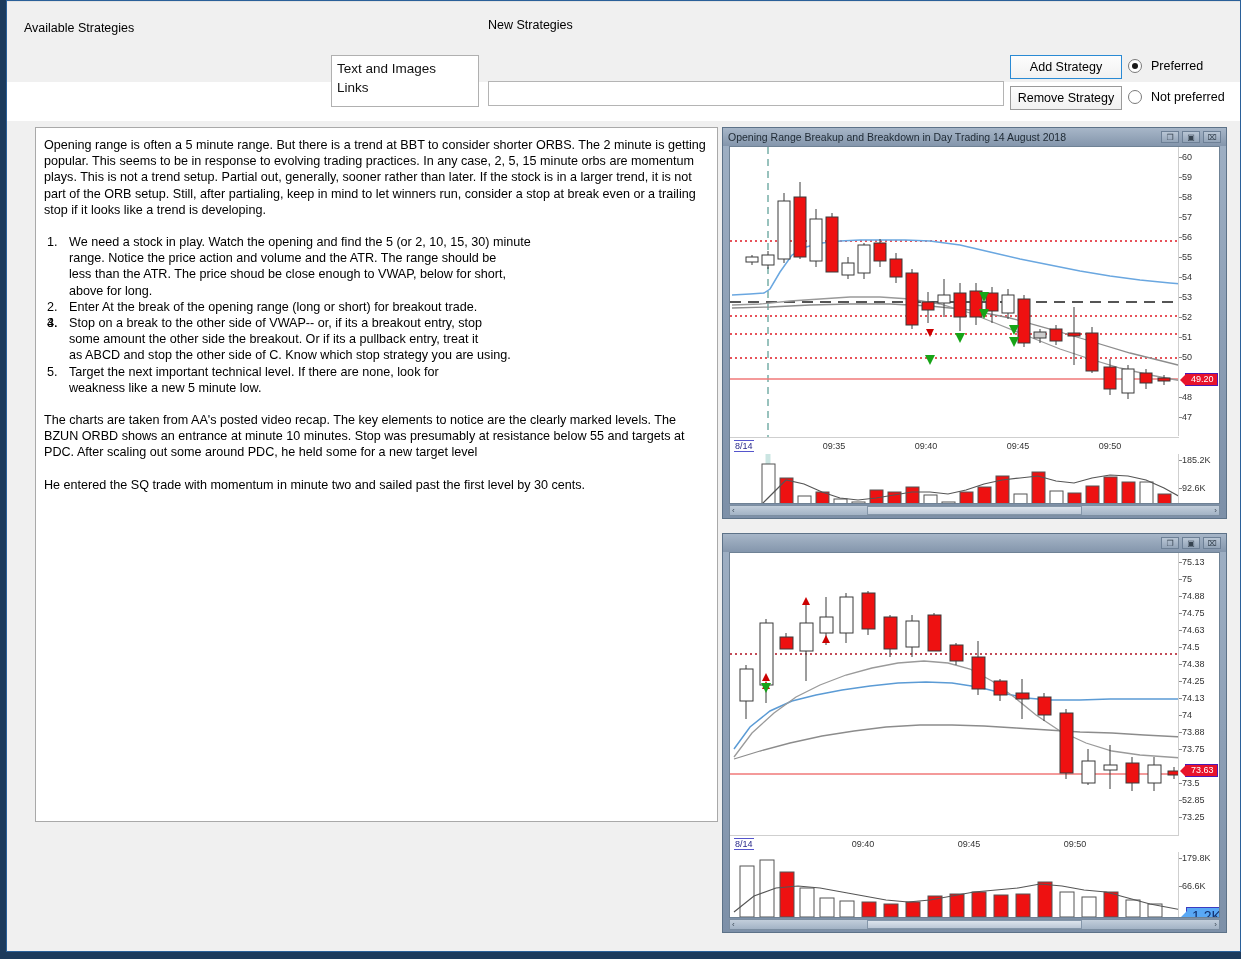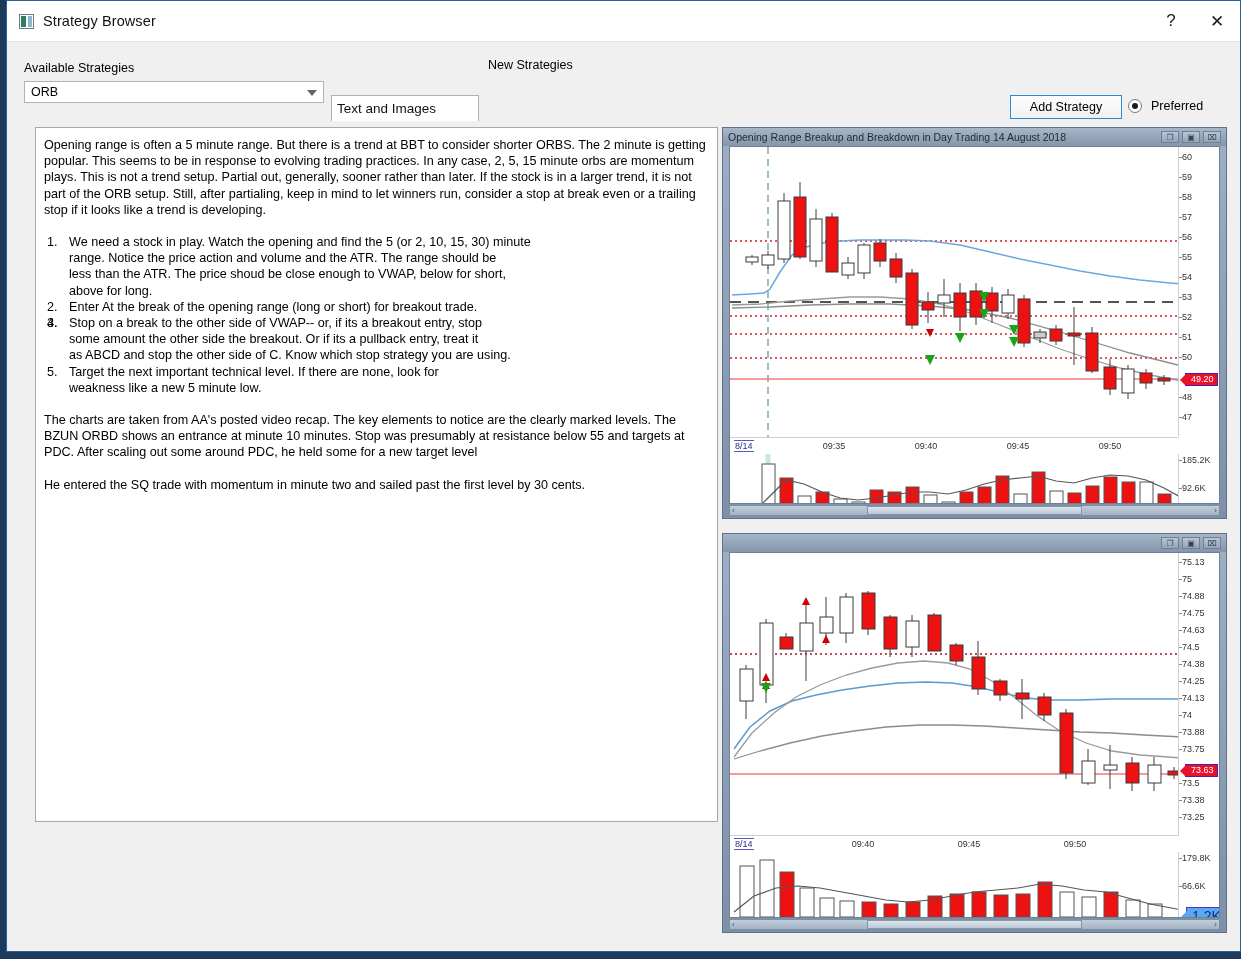--- a/index.html
+++ b/index.html
@@ -328,36 +328,24 @@
   svg { display: block; }
 </style>
 </head>
 <body>
 
 <div class="left-strip"></div>
 <div class="bottom-strip"></div>
 
 <div id="window">
 
-  <div id="titlebar">
-    <div id="app-icon"></div>
-    <div id="title-text">Strategy Browser</div>
-    <div class="win-btns">
-      <div class="win-btn">?</div>
-      <div class="win-btn close">✕</div>
-    </div>
-  </div>
 
   <div id="toolbar">
     <div class="lbl" id="lbl-available">Available Strategies</div>
 
-    <div id="combo-available">
-      <span class="val">ORB</span>
-      <span id="combo-arrow"></span>
-    </div>
 
     <div id="box-textimages" style="white-space:pre-line;">Text and Images
 Links</div>
 
     <div class="lbl" id="lbl-new">New Strategies</div>
     <input id="input-new" type="text" placeholder="" style="">
 
     <div class="btn" id="btn-add">Add Strategy</div>
     <div class="btn" id="btn-remove">Remove Strategy</div>
 
@@ -669,21 +657,21 @@
             <span class="ax-lbl" style="top:140px;">74.13</span>
           <span class="ax-tick" style="top:162px;"></span>
             <span class="ax-lbl" style="top:157px;">74</span>
           <span class="ax-tick" style="top:179px;"></span>
             <span class="ax-lbl" style="top:174px;">73.88</span>
           <span class="ax-tick" style="top:196px;"></span>
             <span class="ax-lbl" style="top:191px;">73.75</span>
           <span class="ax-tick" style="top:230px;"></span>
             <span class="ax-lbl" style="top:225px;">73.5</span>
           <span class="ax-tick" style="top:247px;"></span>
-            <span class="ax-lbl" style="top:242px;">73.38</span>
+            <span class="ax-lbl" style="top:242px;">52.85</span>
           <span class="ax-tick" style="top:264px;"></span>
             <span class="ax-lbl" style="top:259px;">73.25</span>
           <span class="price-flag" style="top:211px; left:6px;">73.63</span>
         </div>
 
         <div class="time-axis" style="top:282px;">
           <span class="date-badge">8/14</span>
           <span class="time-lbl" style="left:133px;">09:40</span>
           <span class="time-lbl" style="left:239px;">09:45</span>
           <span class="time-lbl" style="left:345px;">09:50</span>

